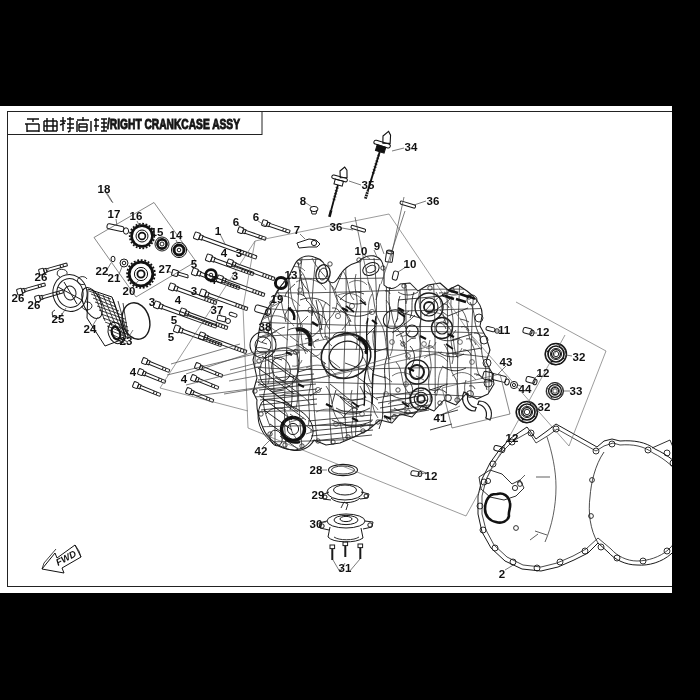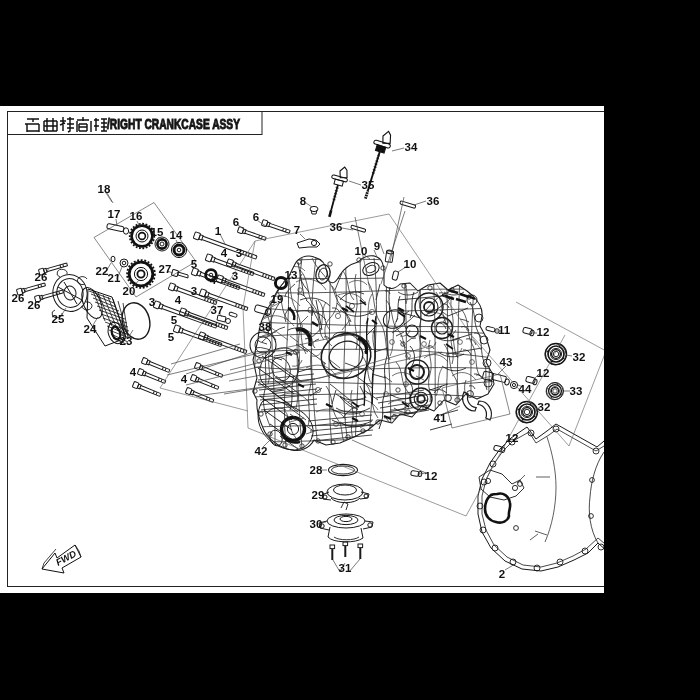--- a/index.html
+++ b/index.html
@@ -1,16 +1,16 @@
 <!DOCTYPE html>
 <html><head>
 <meta charset="utf-8">
 <style>
 html,body{margin:0;padding:0;background:#000;}
-#page{position:relative;width:604px;height:700px;background:#000;overflow:hidden;}
+#page{position:relative;width:672px;height:700px;background:#000;overflow:hidden;}
 #paper{position:absolute;left:0;top:106px;width:700px;height:487px;background:#fff;}
 svg{position:absolute;left:0;top:0;}
 .lbl{font-family:"Liberation Sans",sans-serif;font-weight:bold;font-size:11.5px;fill:#111;}
 .ttl{font-family:"Liberation Sans",sans-serif;font-weight:bold;font-size:15px;fill:#111;}
 </style>
 </head>
 <body>
 <div id="page">
 
 <div id="paper"></div>

